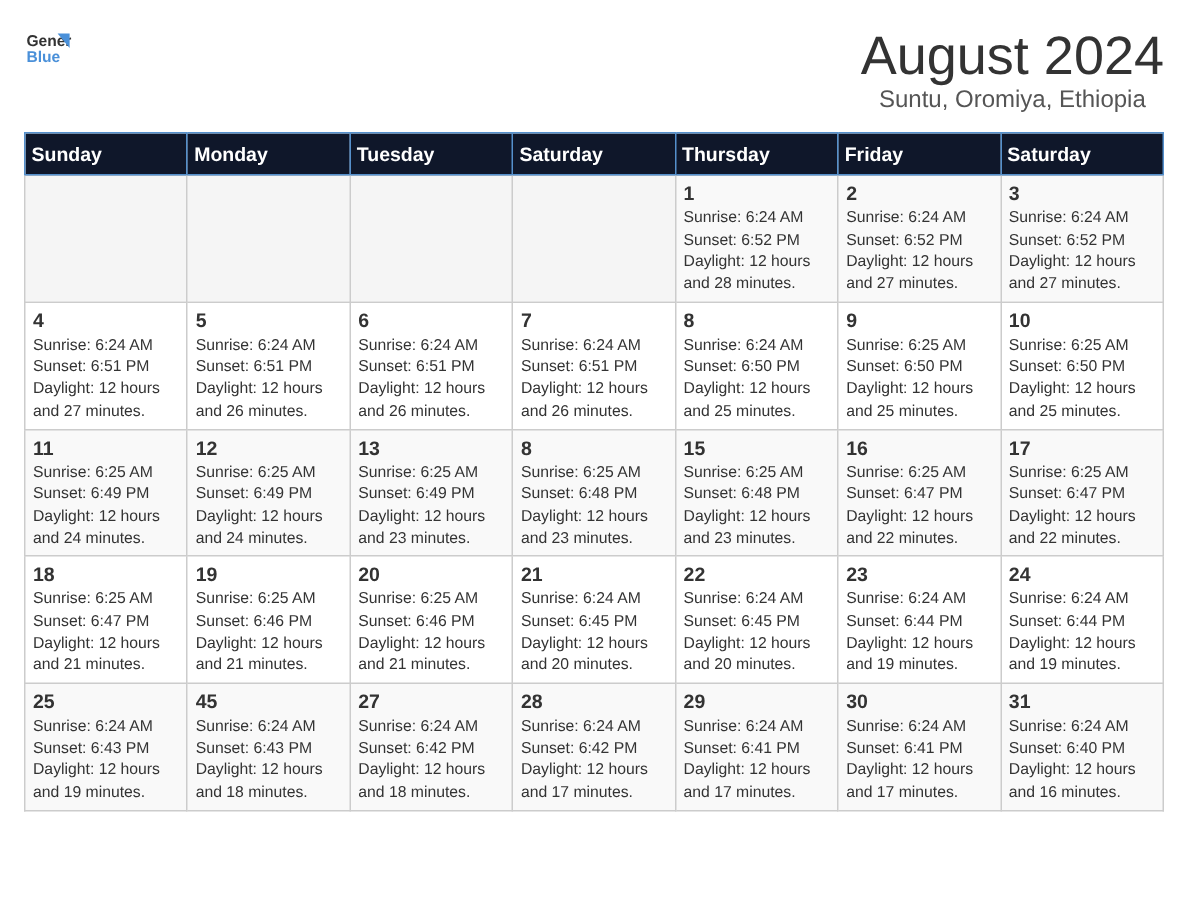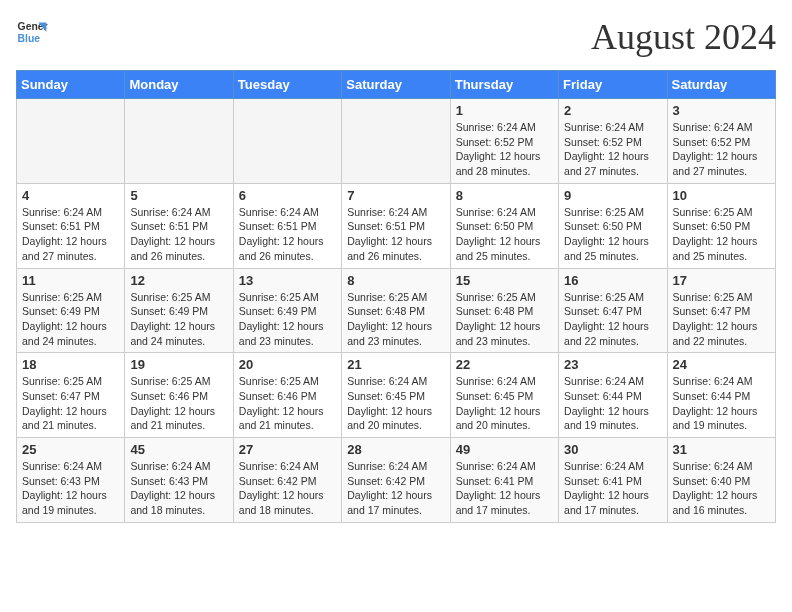--- a/index.html
+++ b/index.html
@@ -20,38 +20,37 @@
       display: flex;
       align-items: center;
       gap: 4px;
     }
     .logo-icon {
       width: 32px;
       height: 32px;
     }
     .title-block {
       text-align: center;
-      font-family: Liberation Serif, serif;
     }
     .month-title {
       font-size: 36px;
       color: #333;
       font-weight: 300;
     }
     .location {
       font-size: 16px;
       color: #555;
     }
     table {
       width: 100%;
       border-collapse: collapse;
       table-layout: fixed;
     }
     thead tr th {
-      background: #3b82f6;
+      background: #0f172a;
       color: #fff;
       font-size: 13px;
       font-weight: bold;
       padding: 6px 4px;
       text-align: left;
       border: 1px solid #5590cc;
     }
     tbody tr td {
       vertical-align: top;
       border: 1px solid #ccc;
@@ -86,20 +85,21 @@
 <div class="header">
   <div class="logo">
     <svg class="logo-icon" viewBox="0 0 40 40">
       <text x="2" y="18" font-size="13" font-weight="bold" fill="#333">General</text>
       <text x="2" y="32" font-size="13" font-weight="bold" fill="#4a90d9">Blue</text>
       <polygon points="28,8 38,8 38,20" fill="#4a90d9"></polygon>
     </svg>
   </div>
   <div class="title-block">
     <div class="month-title">August 2024</div>
+    <div class="location">Suntu, Oromiya, Ethiopia</div>
   </div>
 </div>
 
 <table>
   <thead>
     <tr id="dow-header">
         <th>Sunday</th>
         <th>Monday</th>
         <th>Tuesday</th>
         <th>Saturday</th>
@@ -312,21 +312,21 @@
 and 18 minutes.</div>
         </td>
         <td>
           <span class="day-num">28</span>
           <div class="day-info" style="white-space: pre-line;">Sunrise: 6:24 AM
 Sunset: 6:42 PM
 Daylight: 12 hours
 and 17 minutes.</div>
         </td>
         <td>
-          <span class="day-num">49</span>
+          <span class="day-num">29</span>
           <div class="day-info" style="white-space: pre-line;">Sunrise: 6:24 AM
 Sunset: 6:41 PM
 Daylight: 12 hours
 and 17 minutes.</div>
         </td>
         <td>
           <span class="day-num">30</span>
           <div class="day-info" style="white-space: pre-line;">Sunrise: 6:24 AM
 Sunset: 6:41 PM
 Daylight: 12 hours

